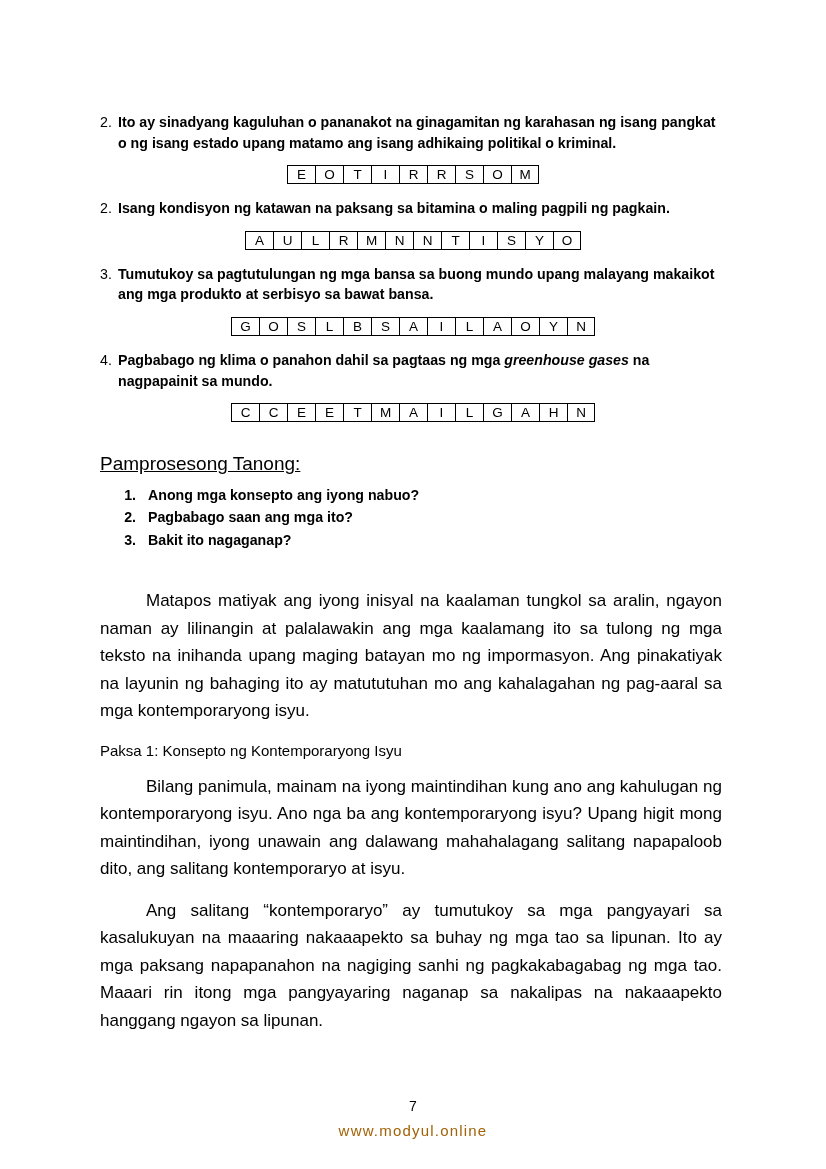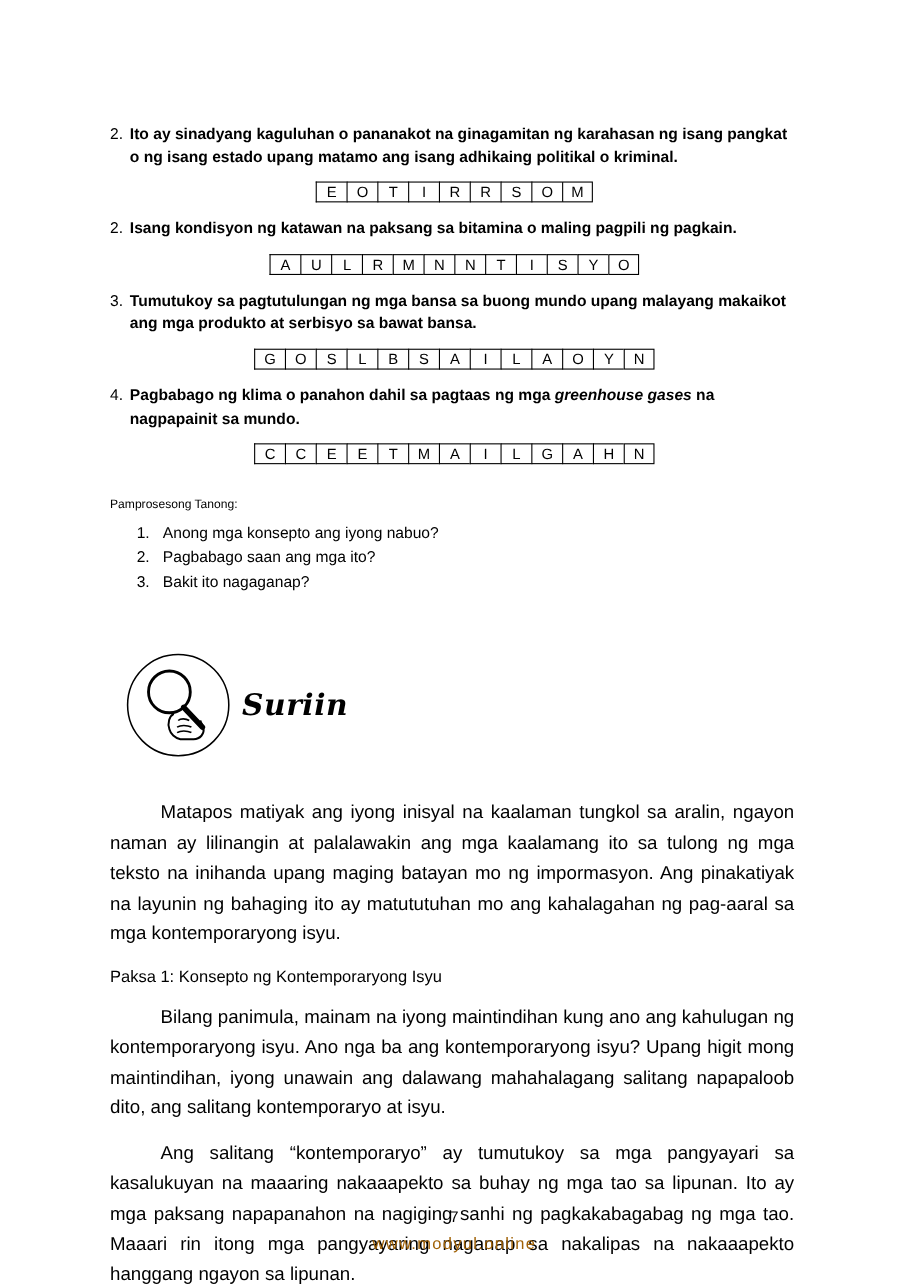--- a/index.html
+++ b/index.html
@@ -57,26 +57,28 @@
     font-size: 13.5px;
     display: flex;
     align-items: center;
     justify-content: center;
     box-sizing: border-box;
   }
   .jumble .cell:last-child {
     border-right: 1px solid #000;
   }
   .proc-label {
-    font-size: 11px;
+    font-size: 19px;
     margin: 31px 0 10px 0;
+    text-decoration: underline;
   }
   .proc-list {
     margin: 0 0 0 40px;
     padding: 0;
+    font-weight: bold;
   }
   .proc-list li {
     font-size: 14.2px;
     line-height: 1.5;
     margin-bottom: 1px;
     padding-left: 8px;
   }
   .section-head {
     display: flex;
     align-items: center;
@@ -217,34 +219,20 @@
     </div>
   </div>
 
   <div class="proc-label">Pamprosesong Tanong:</div>
   <ol class="proc-list">
     <li>Anong mga konsepto ang iyong nabuo?</li>
     <li>Pagbabago saan ang mga ito?</li>
     <li>Bakit ito nagaganap?</li>
   </ol>
 
-  <div class="section-head">
-    <div class="magnify">
-      <svg width="96" height="96" viewBox="0 0 96 96" aria-hidden="true">
-        <circle cx="48" cy="48" r="46" fill="none" stroke="#000" stroke-width="1.4"></circle>
-        <circle cx="40" cy="36" r="19" fill="none" stroke="#000" stroke-width="2.6"></circle>
-        <line x1="53" y1="50" x2="70" y2="68" stroke="#000" stroke-width="5" stroke-linecap="round"></line>
-        <path d="M44 56 C40 58 38 64 40 70 C41 74 45 78 50 79 L62 79 C68 79 72 74 71 69 L68 62" fill="none" stroke="#000" stroke-width="1.8" stroke-linejoin="round"></path>
-        <path d="M48 62 C50 60 55 60 58 62" fill="none" stroke="#000" stroke-width="1.5"></path>
-        <path d="M47 68 C50 66 56 66 60 68" fill="none" stroke="#000" stroke-width="1.5"></path>
-        <path d="M47 73 C50 71 56 71 60 73" fill="none" stroke="#000" stroke-width="1.5"></path>
-      </svg>
-    </div>
-    <div class="section-title">Suriin</div>
-  </div>
 
   <p class="body-par first-par">Matapos matiyak ang iyong inisyal na kaalaman tungkol sa aralin, ngayon naman ay lilinangin at palalawakin ang mga kaalamang ito sa tulong ng mga teksto na inihanda upang maging batayan mo ng impormasyon. Ang pinakatiyak na layunin ng bahaging ito ay matututuhan mo ang kahalagahan ng pag-aaral sa mga kontemporaryong isyu.</p>
 
   <p class="topic-line">Paksa 1: Konsepto ng Kontemporaryong Isyu</p>
 
   <p class="body-par">Bilang panimula, mainam na iyong maintindihan kung ano ang kahulugan ng kontemporaryong isyu. Ano nga ba ang kontemporaryong isyu? Upang higit mong maintindihan, iyong unawain ang dalawang mahahalagang salitang napapaloob dito, ang salitang kontemporaryo at isyu.</p>
   <p class="body-par">Ang salitang “kontemporaryo” ay tumutukoy sa mga pangyayari sa kasalukuyan na maaaring nakaaapekto sa buhay ng mga tao sa lipunan. Ito ay mga paksang napapanahon na nagiging sanhi ng pagkakabagabag ng mga tao. Maaari rin itong mga pangyayaring naganap sa nakalipas na nakaaapekto hanggang ngayon sa lipunan.</p>
 
   <div class="page-num">7</div>
   <div class="watermark">www.modyul.online</div>

